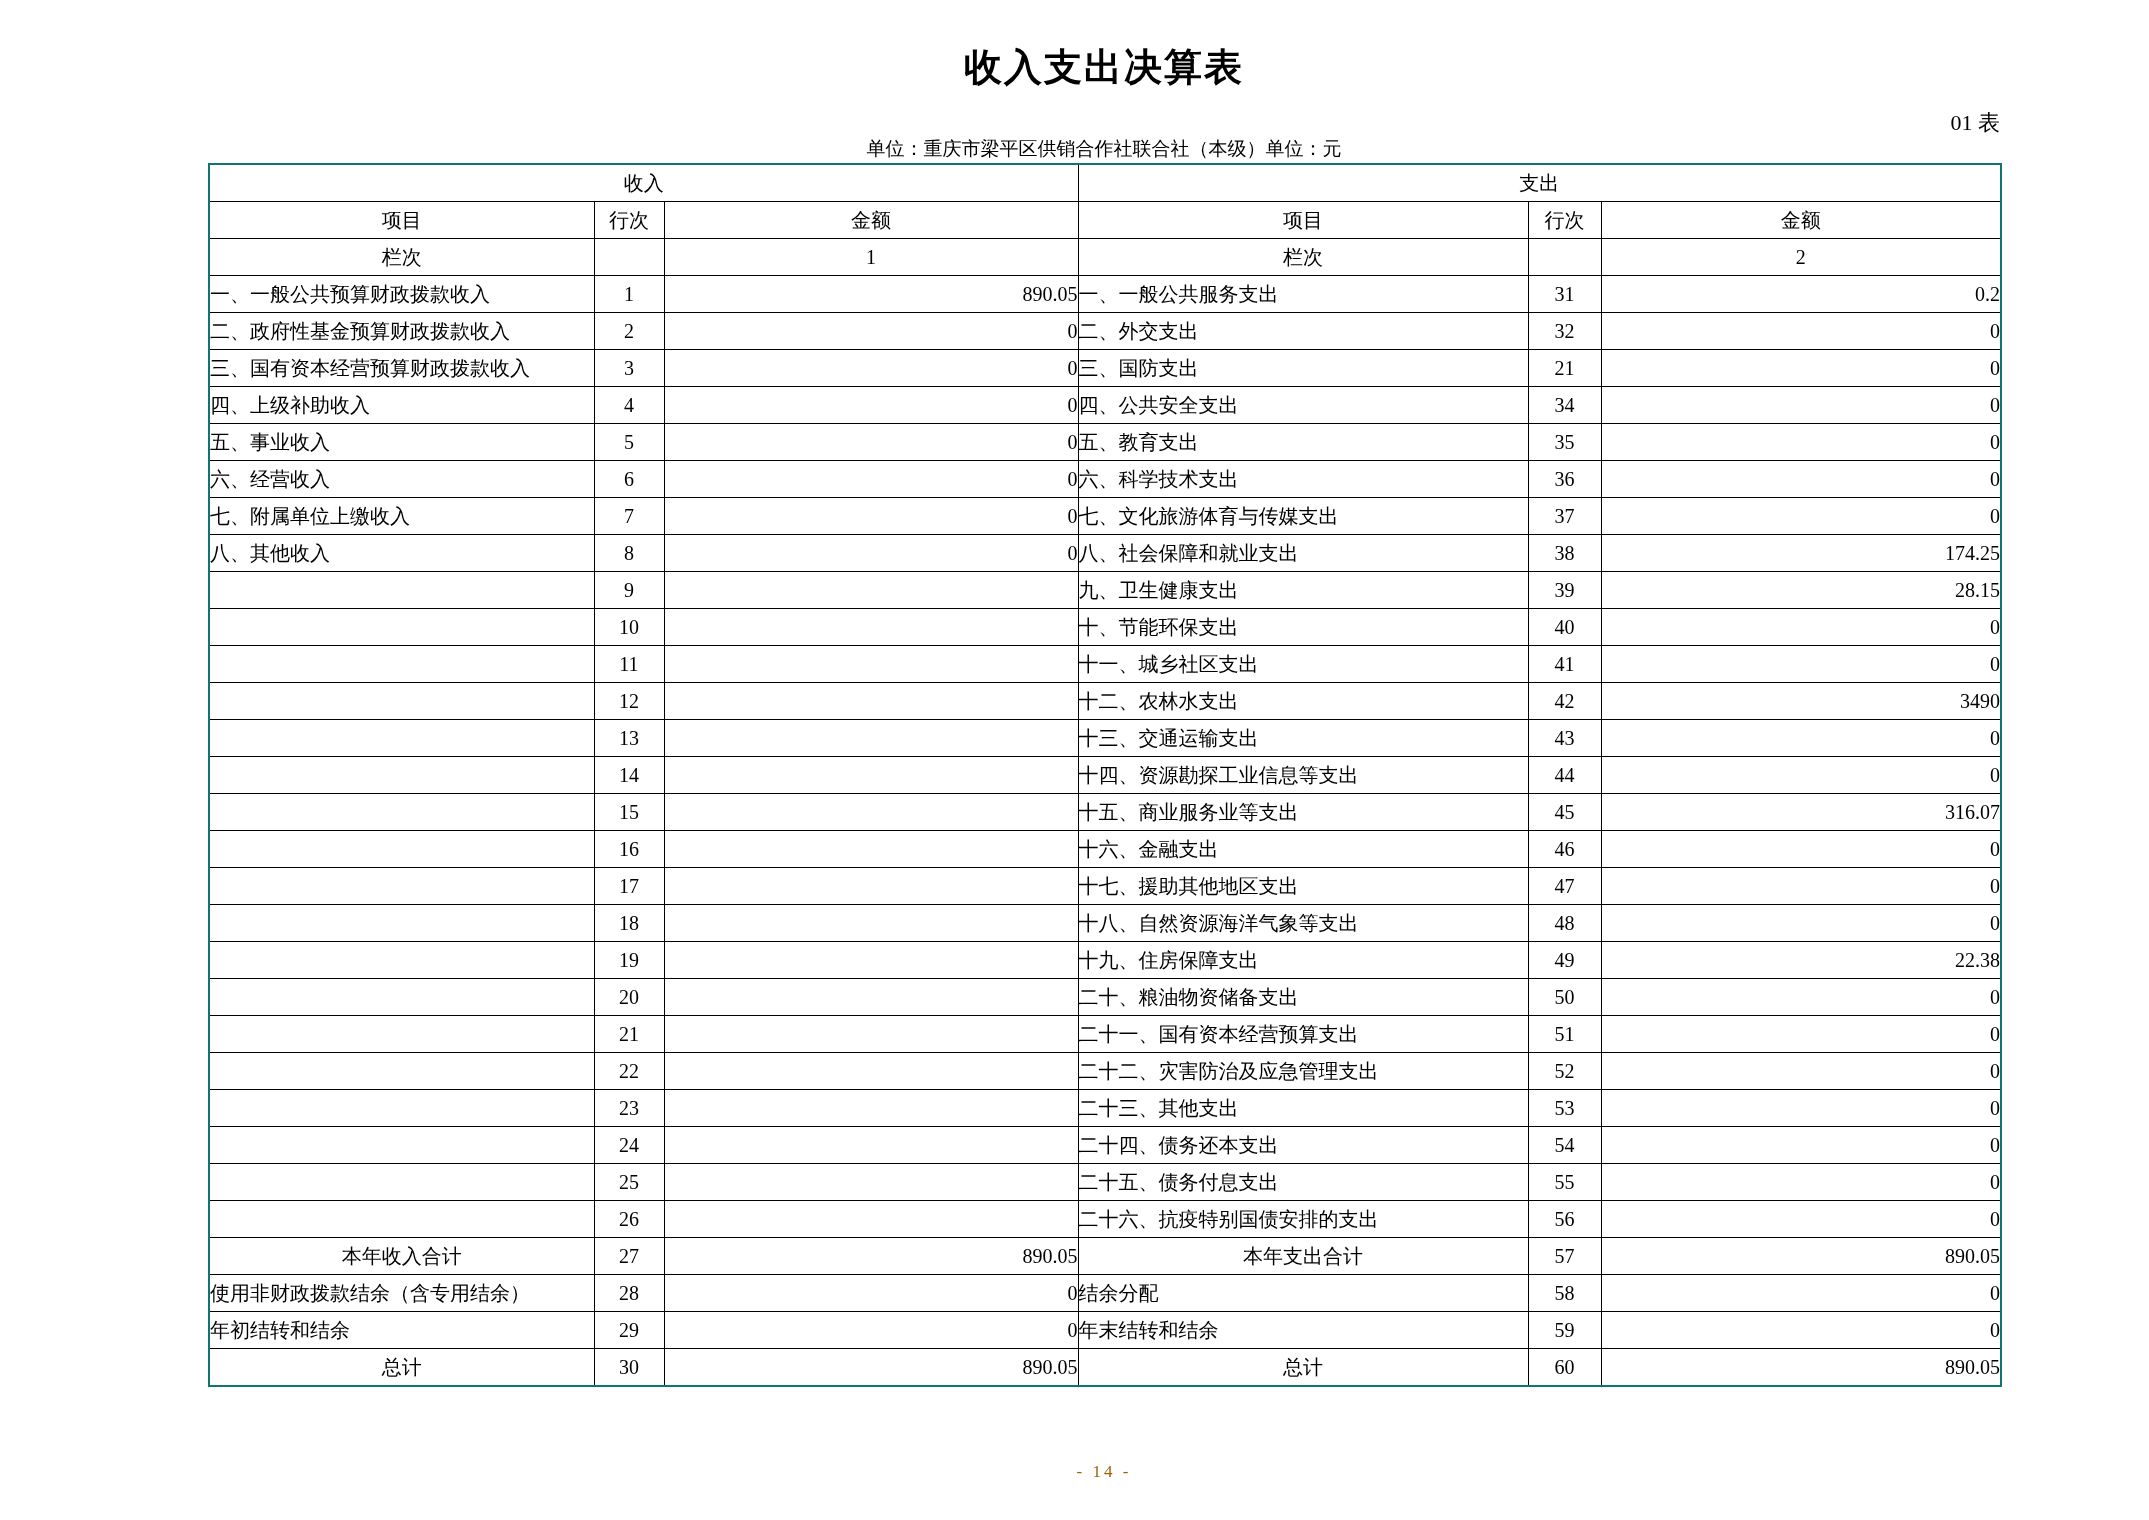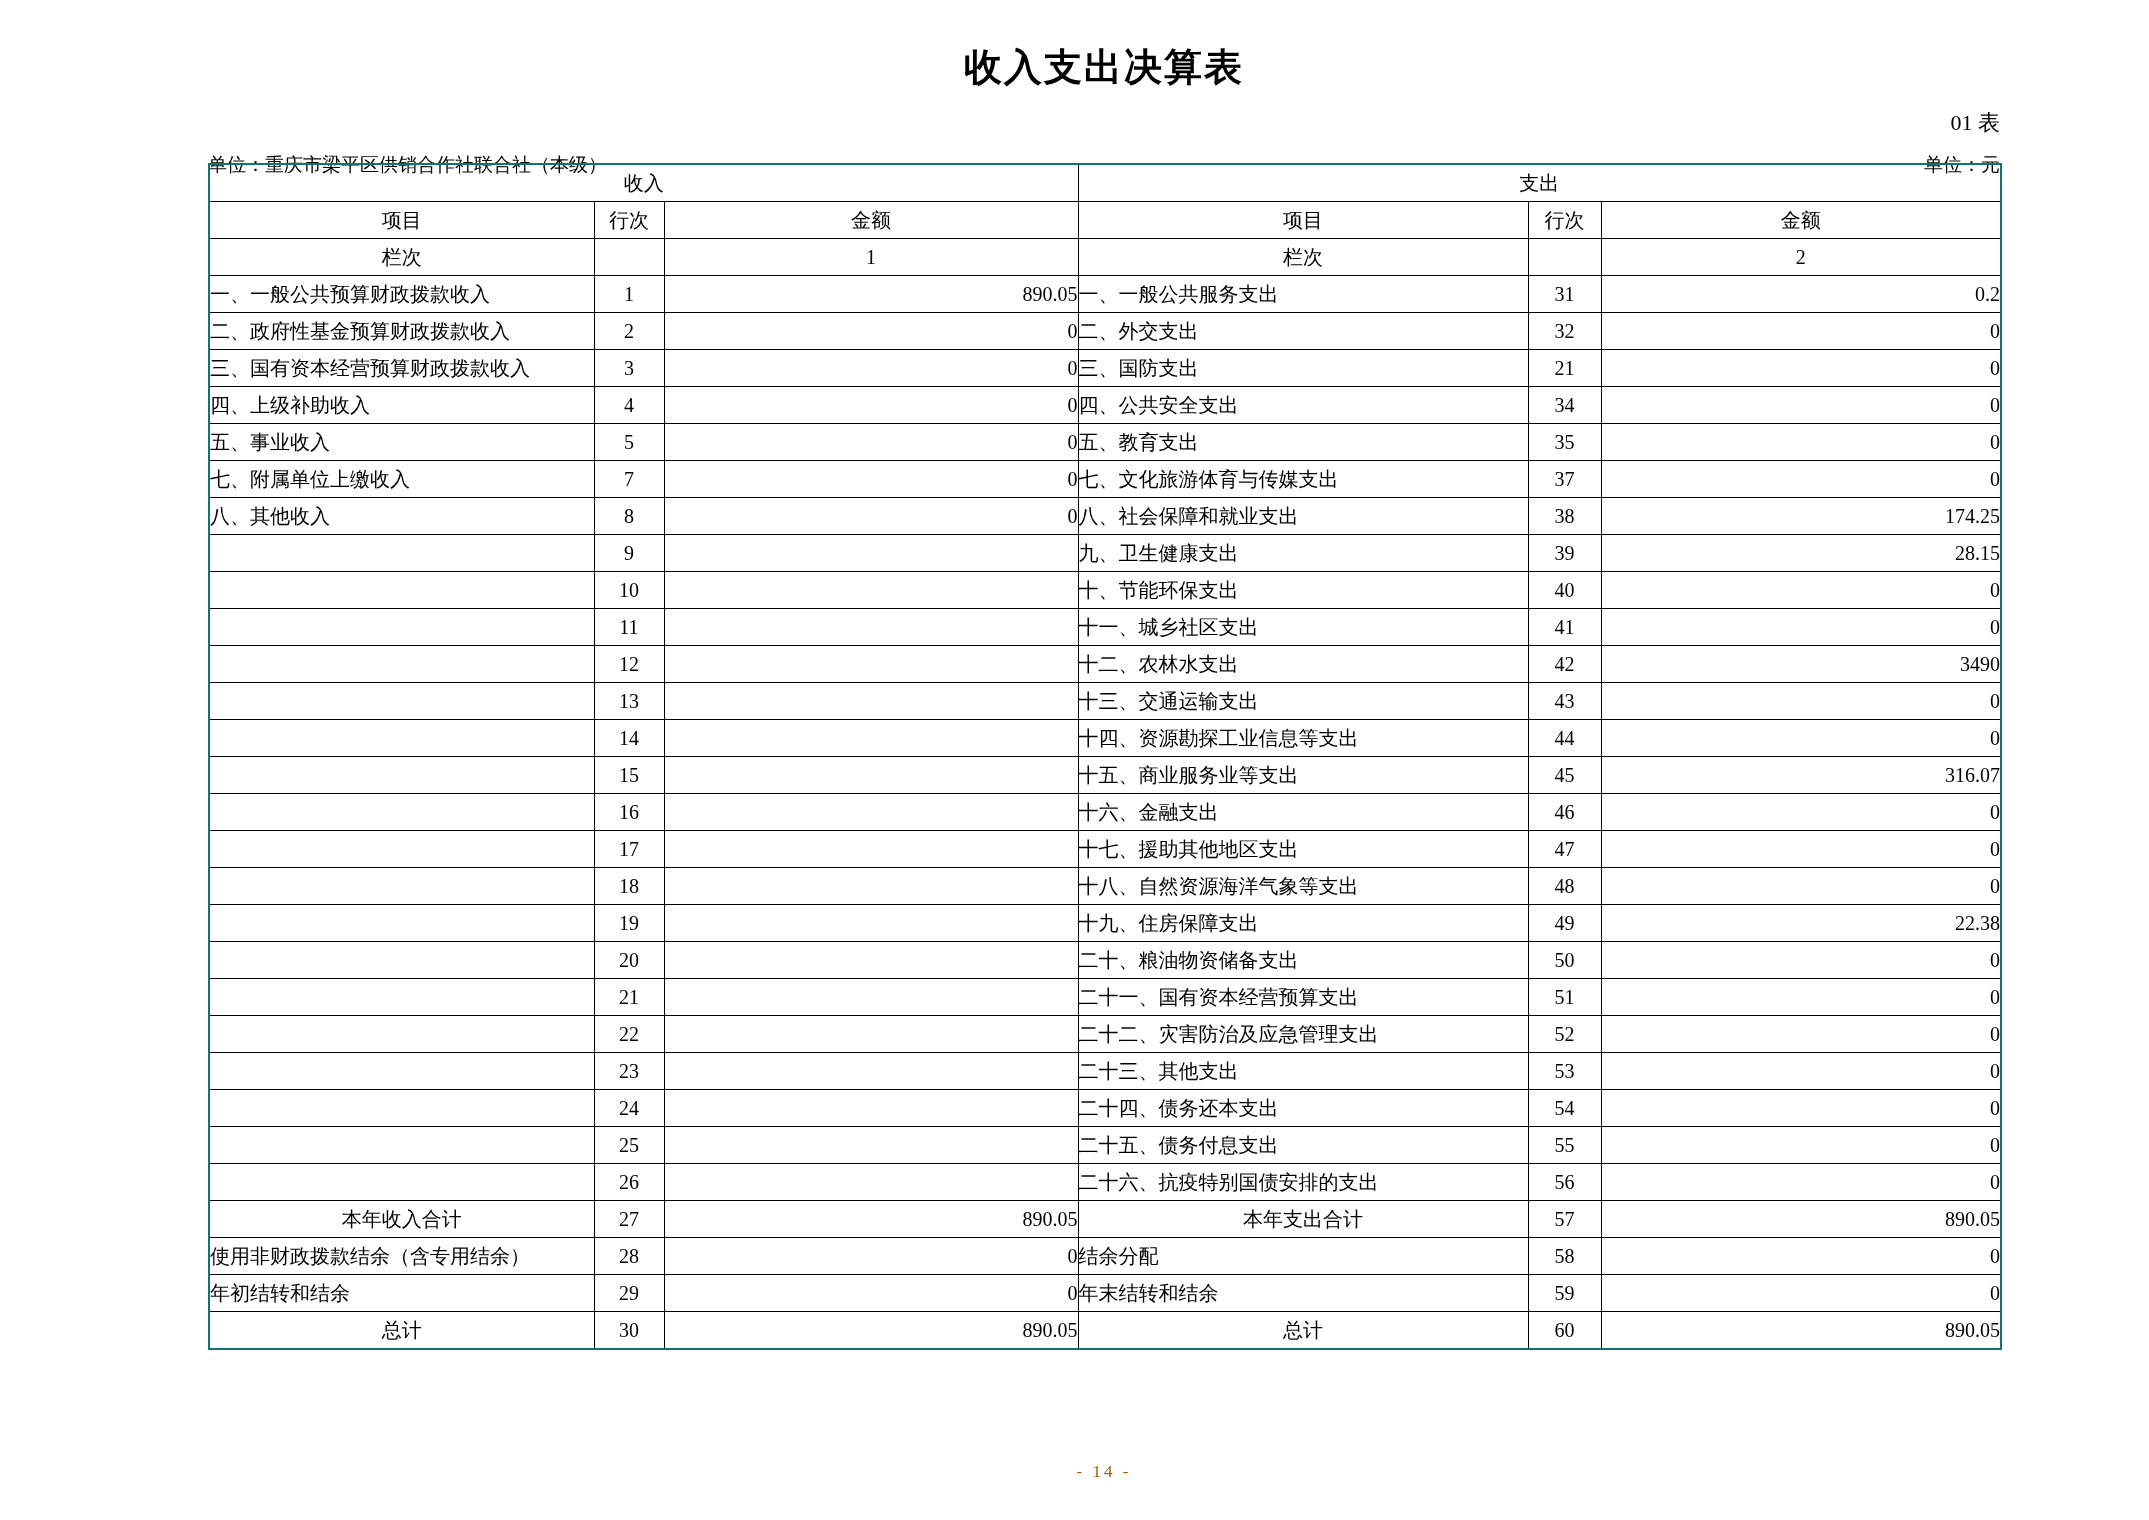--- a/index.html
+++ b/index.html
@@ -13,22 +13,22 @@
   }
   .page-title {
     position: absolute; top: 42px; left: 208px; width: 1792px;
     text-align: center; font-size: 38px; font-weight: bold; letter-spacing: 2px;
   }
   .table-no {
     position: absolute; top: 108px; left: 208px; width: 1792px;
     text-align: right; font-size: 22px;
   }
   .meta-row {
-    position: absolute; top: 152px; left: 208px; width: 1792px;
-    display: flex; justify-content: space-between; font-size: 19px;
+    position: absolute; top: 136px; left: 208px; width: 1792px;
+    display: flex; justify-content: center; font-size: 19px;
   }
   table.budget {
     position: absolute; top: 163px; left: 208px; width: 1792px;
     border-collapse: collapse; table-layout: fixed;
     border: 2px solid #0f766e;
   }
   table.budget td {
     border: 1px solid #000;
     height: 36px;
     font-size: 20px;
@@ -122,20 +122,28 @@
       </tr>
       <tr>
         <td class="c-item">五、事业收入</td>
         <td class="c-line">5</td>
         <td class="c-amt">0</td>
         <td class="c-item">五、教育支出</td>
         <td class="c-line">35</td>
         <td class="c-amt">0</td>
       </tr>
       <tr>
+        <td class="c-item">六、经营收入</td>
+        <td class="c-line">6</td>
+        <td class="c-amt">0</td>
+        <td class="c-item">六、科学技术支出</td>
+        <td class="c-line">36</td>
+        <td class="c-amt">0</td>
+      </tr>
+      <tr>
         <td class="c-item">七、附属单位上缴收入</td>
         <td class="c-line">7</td>
         <td class="c-amt">0</td>
         <td class="c-item">七、文化旅游体育与传媒支出</td>
         <td class="c-line">37</td>
         <td class="c-amt">0</td>
       </tr>
       <tr>
         <td class="c-item">八、其他收入</td>
         <td class="c-line">8</td>

